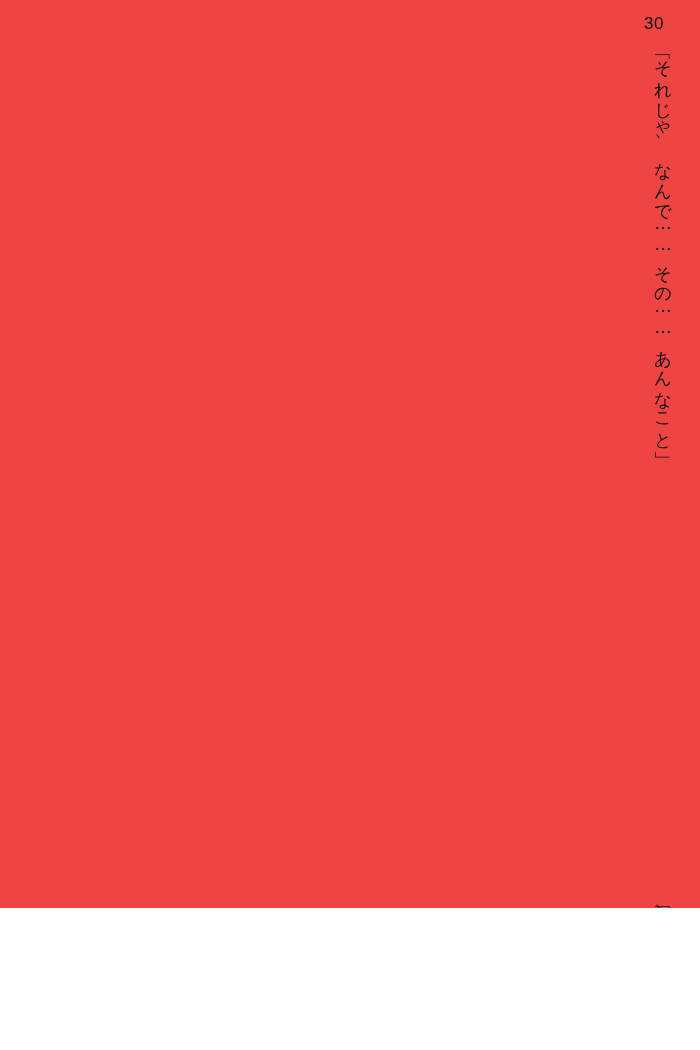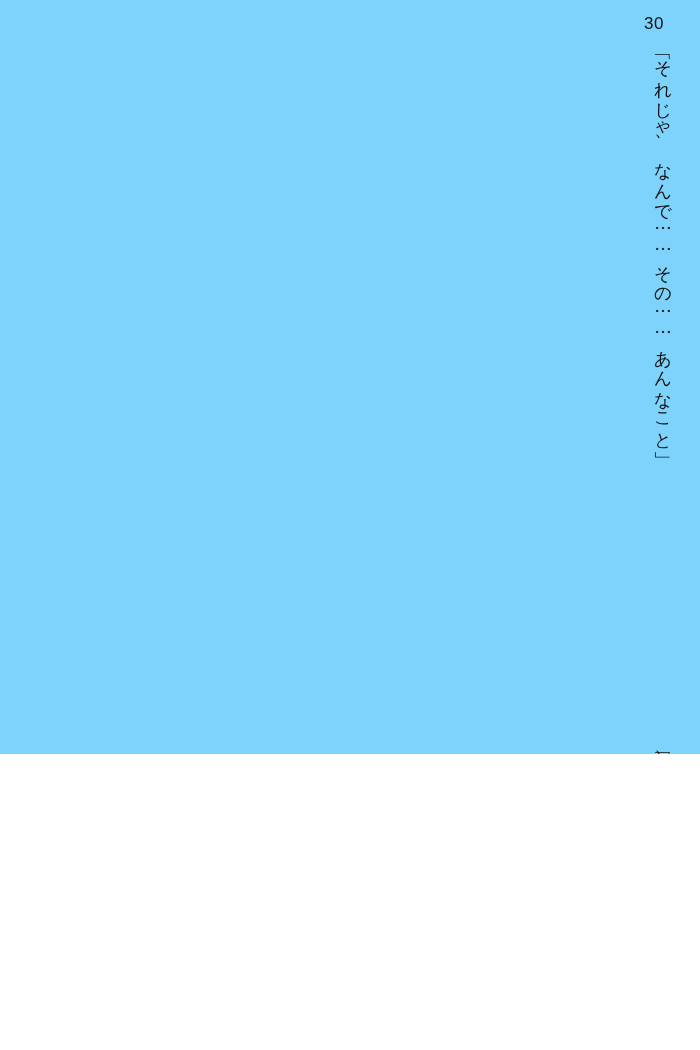--- a/index.html
+++ b/index.html
@@ -3,22 +3,22 @@
 <meta charset="utf-8">
 <style>
   html, body {
     margin: 0;
     padding: 0;
     background: #ffffff;
   }
   #page {
     position: relative;
     width: 700px;
-    height: 754px;
-    background: #7dd3fc;
+    height: 908px;
+    background: #ef4444;
     overflow: hidden;
     font-family: "DejaVu Serif", "Liberation Serif", serif;
     color: #111111;
   }
   #page-number {
     position: absolute;
     top: 14px;
     right: 36px;
     font-size: 17px;
     font-family: "Liberation Sans", sans-serif;

